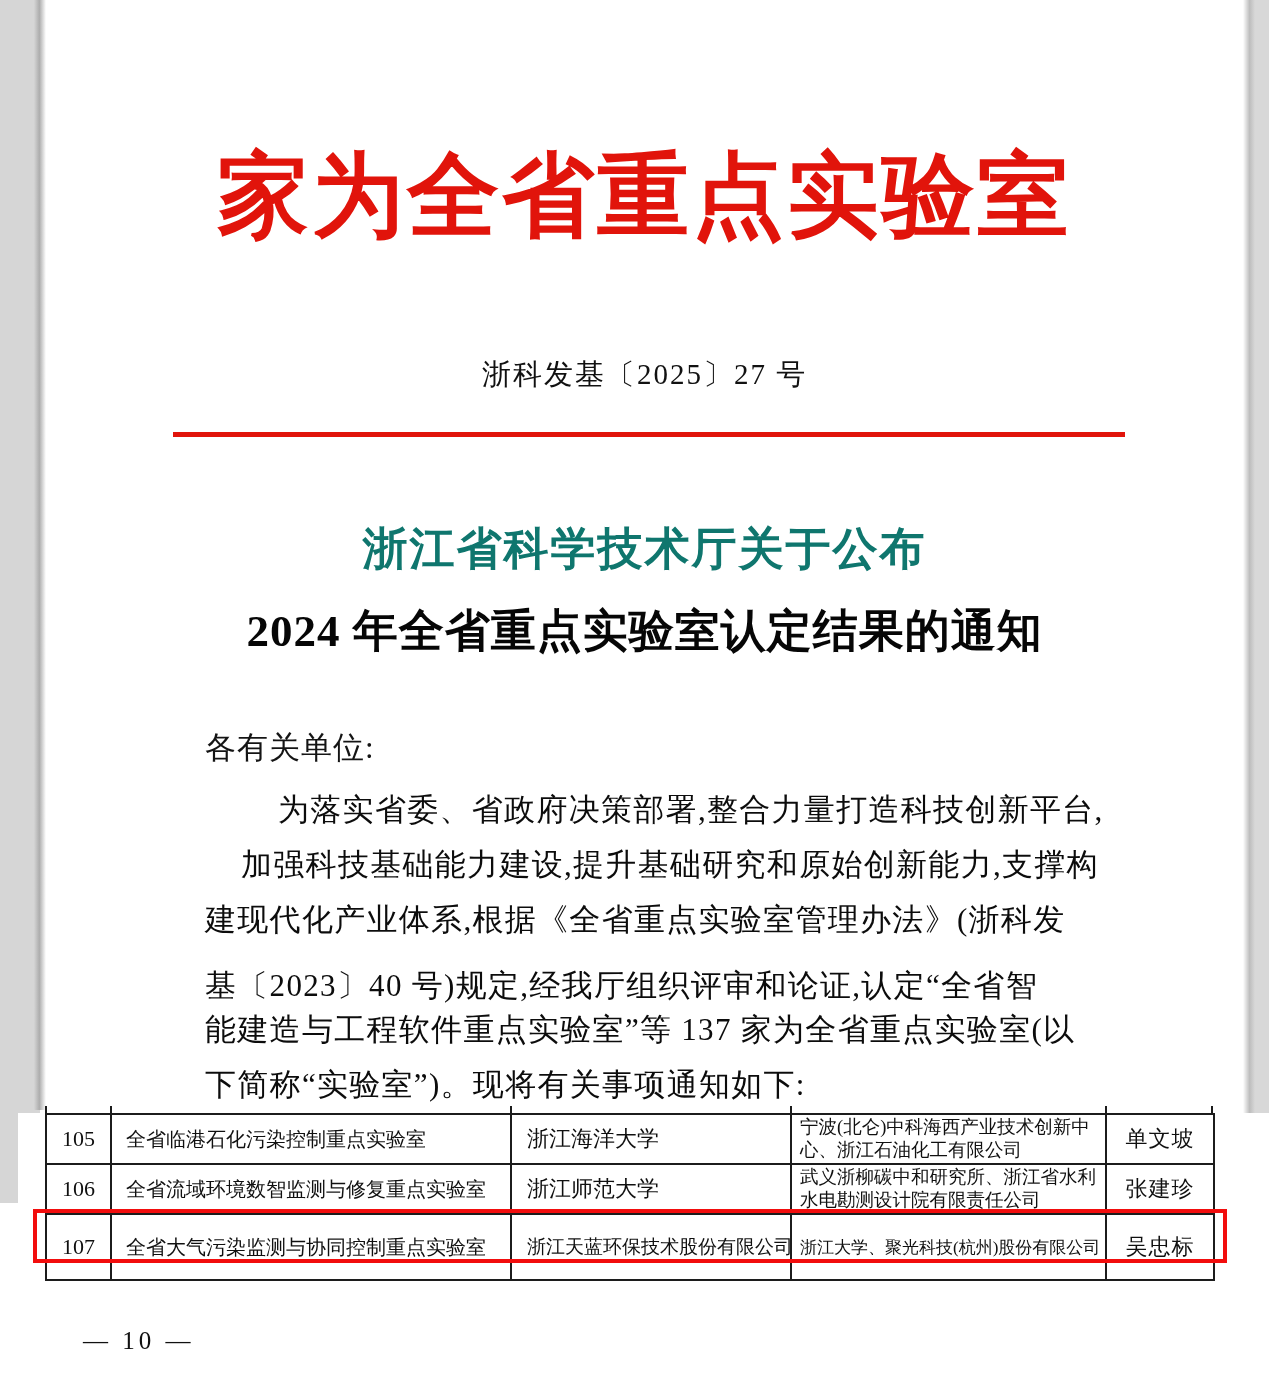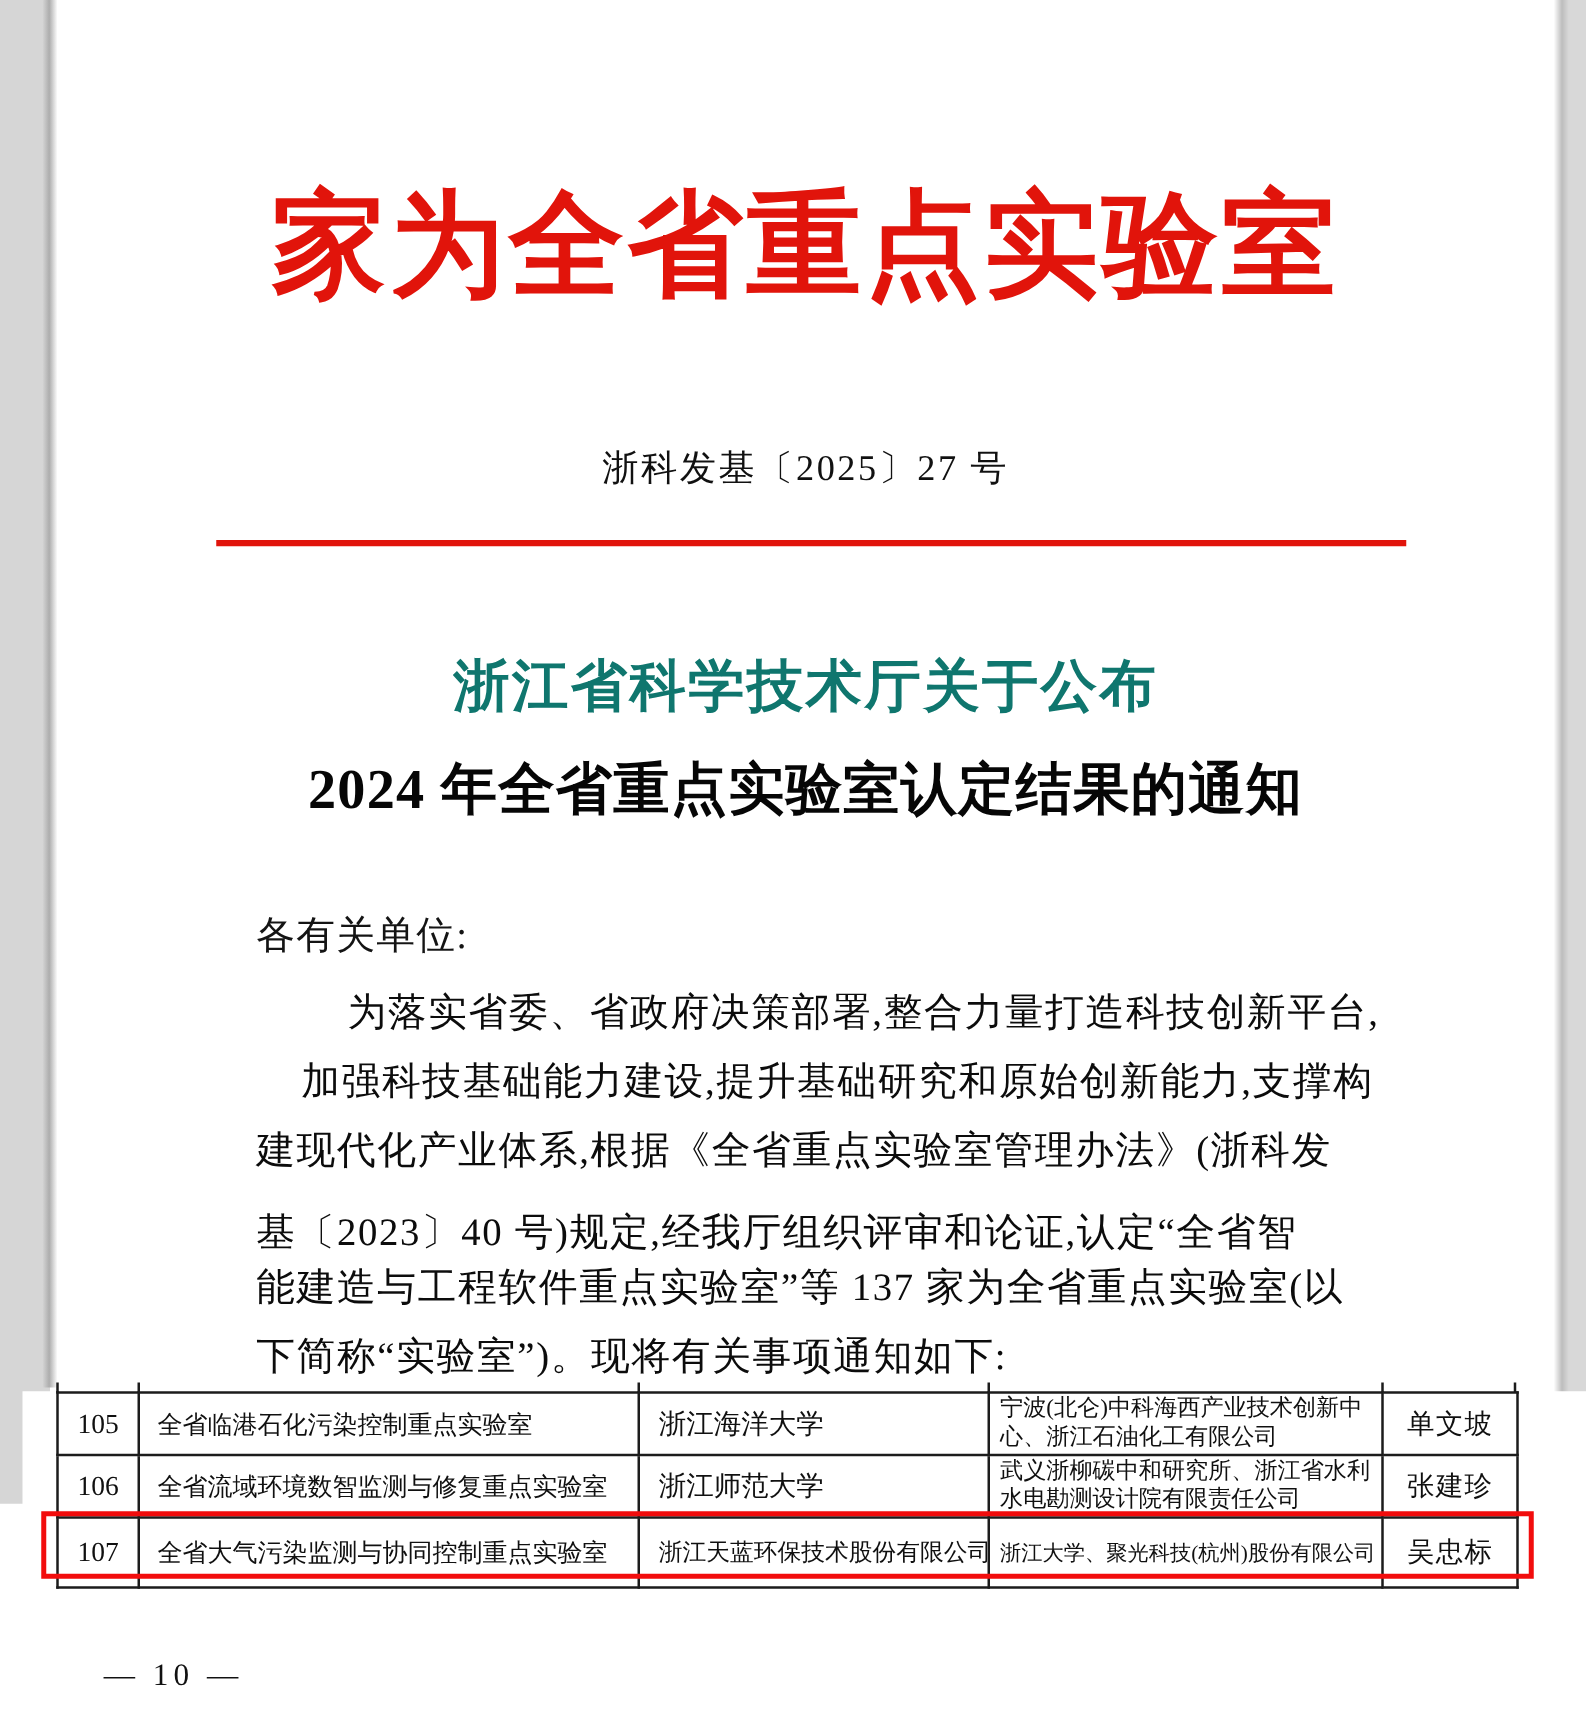--- a/index.html
+++ b/index.html
@@ -101,21 +101,21 @@
         <td class="cell-partner">宁波(北仑)中科海西产业技术创新中心、浙江石油化工有限公司</td>
         <td class="cell-director">单文坡</td>
       </tr>
       <tr style="height:48px">
         <td class="cell-no">106</td>
         <td class="cell-lab">全省流域环境数智监测与修复重点实验室</td>
         <td class="cell-uni">浙江师范大学</td>
         <td class="cell-partner">武义浙柳碳中和研究所、浙江省水利水电勘测设计院有限责任公司</td>
         <td class="cell-director">张建珍</td>
       </tr>
-      <tr style="height:56px">
+      <tr style="height:66px">
         <td class="cell-no">107</td>
         <td class="cell-lab">全省大气污染监测与协同控制重点实验室</td>
         <td class="cell-uni small">浙江天蓝环保技术股份有限公司</td>
         <td class="cell-partner xsmall">浙江大学、聚光科技(杭州)股份有限公司</td>
         <td class="cell-director">吴忠标</td>
       </tr>
     </tbody>
   </table>
 
   <div class="highlight-box"></div>

